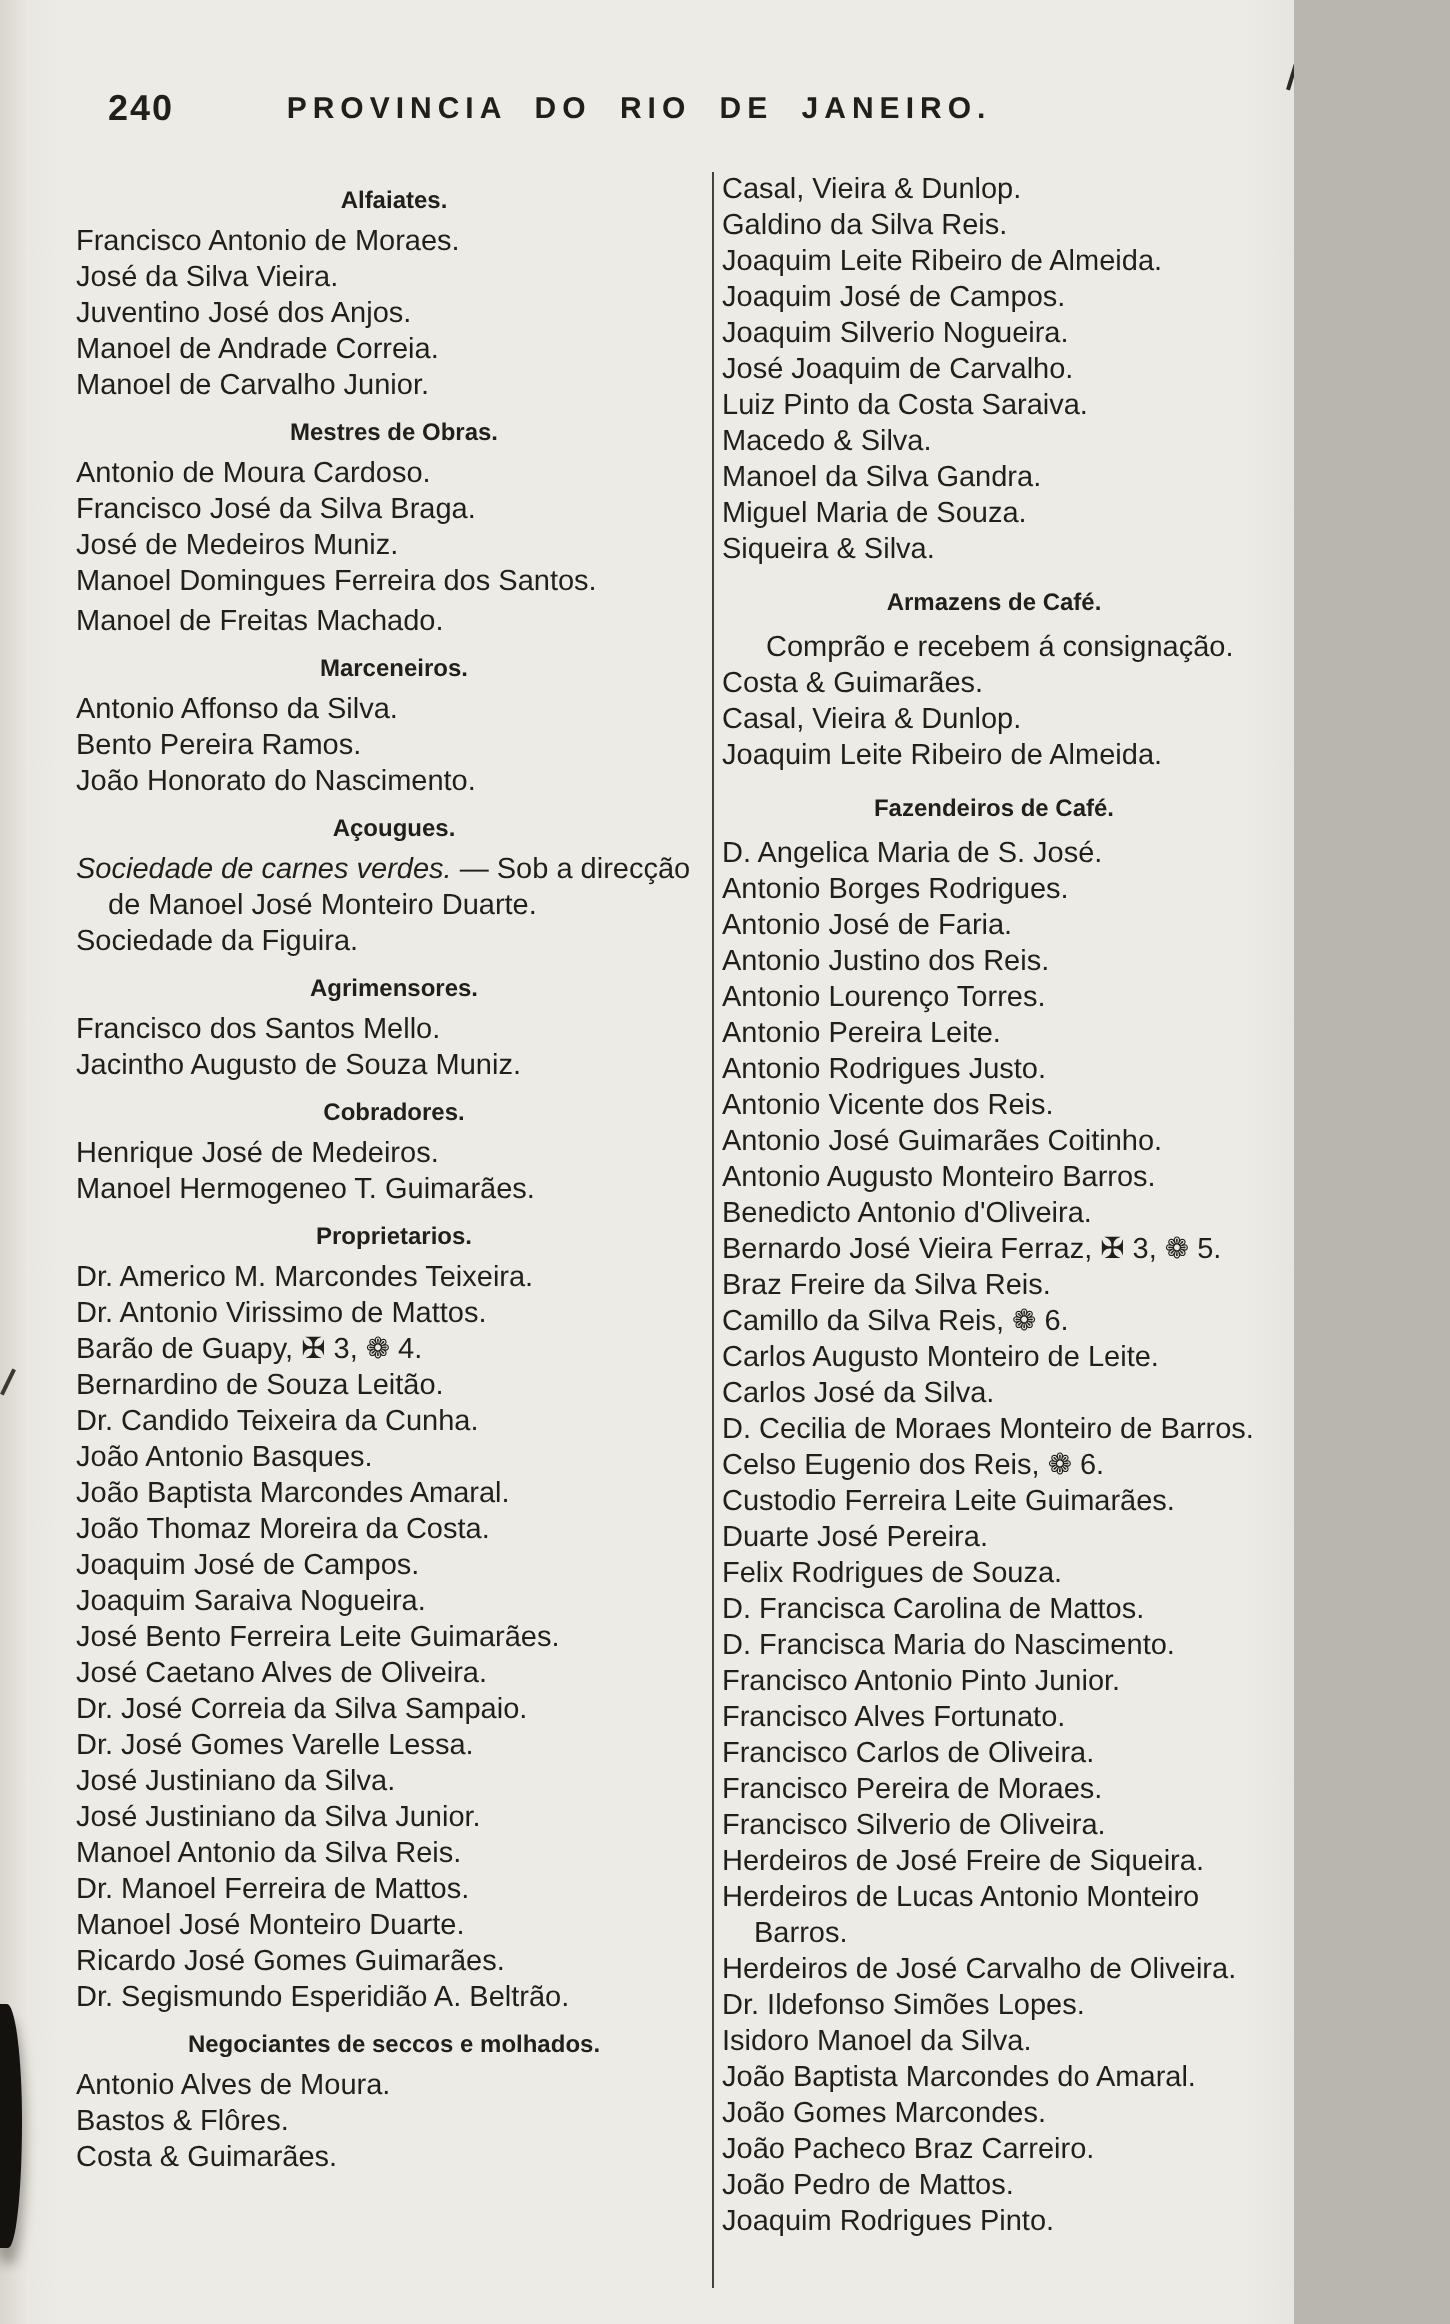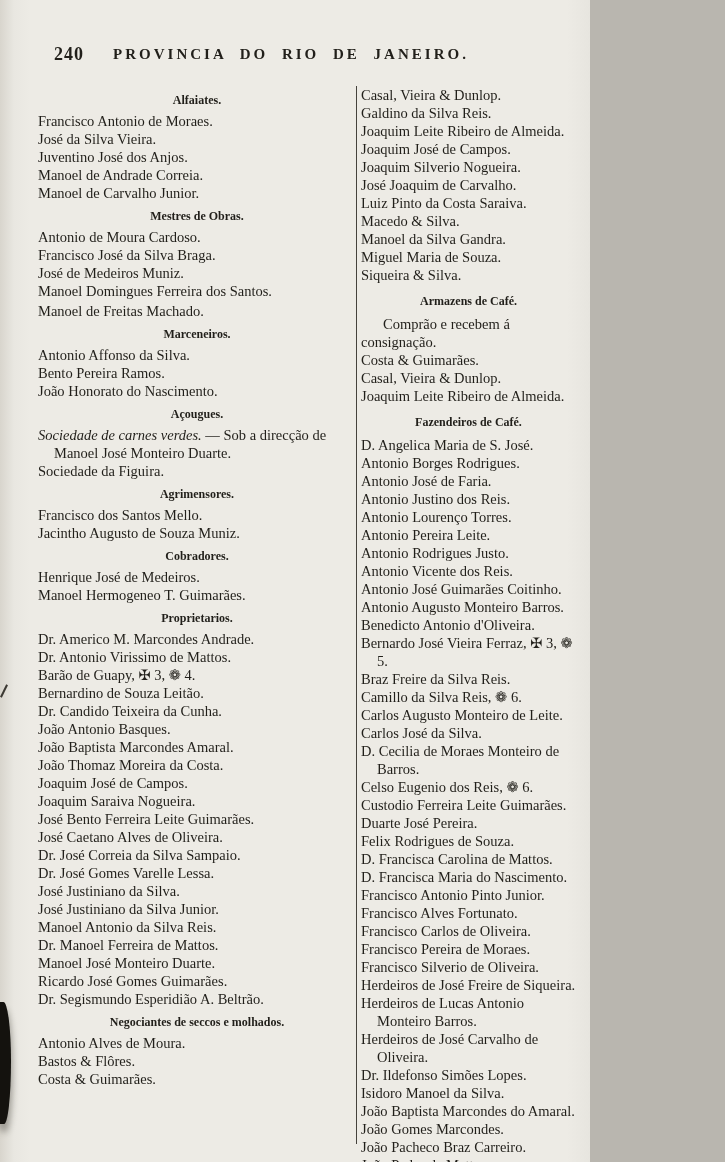--- a/index.html
+++ b/index.html
@@ -1,24 +1,24 @@
 <!DOCTYPE html>
 <html><head>
 <meta charset="utf-8">
 <style>
   * { margin:0; padding:0; box-sizing:border-box; }
   html,body { background:#b9b6af; }
   .page {
     position:relative;
-    width:590px; height:1162px;
+    width:647px; height:1162px;
     margin:0;
     background:#edebe5;
     background-image:linear-gradient(90deg,#d8d5cd 0px,#e9e7e1 14px,#edebe5 30px,#edebe5 96%,#e7e5df 100%);
     color:#211f1a;
-    font-family:Liberation Serif, serif;
+    font-family:Liberation Sans, sans-serif;
     overflow:hidden;
   }
   .header { position:absolute; top:44px; left:0; right:0; height:24px; }
   .page-number {
     position:absolute; left:54px; top:0;
     font-size:18px; font-weight:bold; letter-spacing:1px;
   }
   .page-title {
     position:absolute; left:52px; right:60px; top:2px;
     text-align:center;
@@ -114,21 +114,21 @@
           <div class="entry">Francisco dos Santos Mello.</div>
           <div class="entry">Jacintho Augusto de Souza Muniz.</div>
         </div>
         <div class="section">
           <div class="section-heading">Cobradores.</div>
           <div class="entry">Henrique José de Medeiros.</div>
           <div class="entry">Manoel Hermogeneo T. Guimarães.</div>
         </div>
         <div class="section">
           <div class="section-heading">Proprietarios.</div>
-          <div class="entry">Dr. Americo M. Marcondes Andrade.</div>
+          <div class="entry">Dr. Americo M. Marcondes Teixeira.</div>
           <div class="entry">Dr. Antonio Virissimo de Mattos.</div>
           <div class="entry">Barão de Guapy, ✠ 3, ❁ 4.</div>
           <div class="entry">Bernardino de Souza Leitão.</div>
           <div class="entry">Dr. Candido Teixeira da Cunha.</div>
           <div class="entry">João Antonio Basques.</div>
           <div class="entry">João Baptista Marcondes Amaral.</div>
           <div class="entry">João Thomaz Moreira da Costa.</div>
           <div class="entry">Joaquim José de Campos.</div>
           <div class="entry">Joaquim Saraiva Nogueira.</div>
           <div class="entry">José Bento Ferreira Leite Guimarães.</div>

